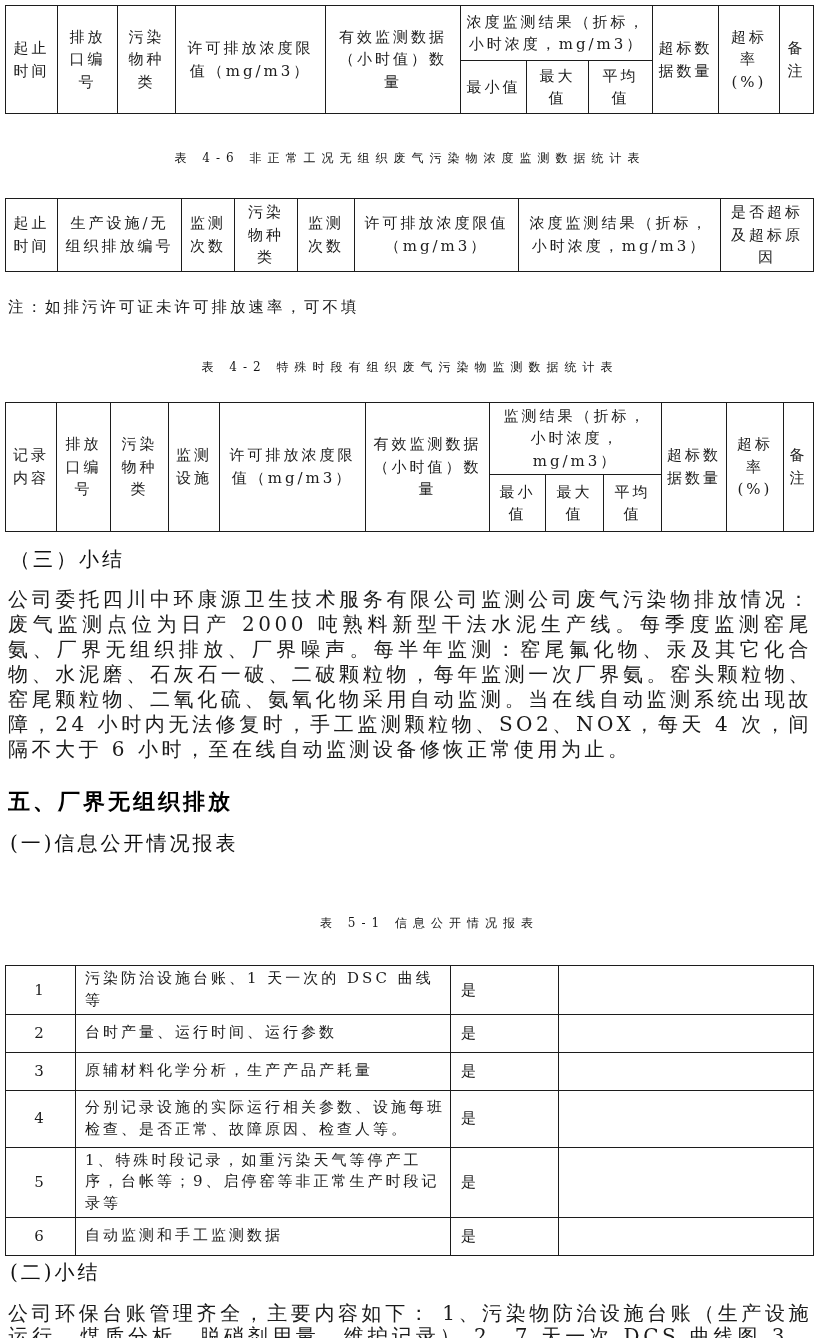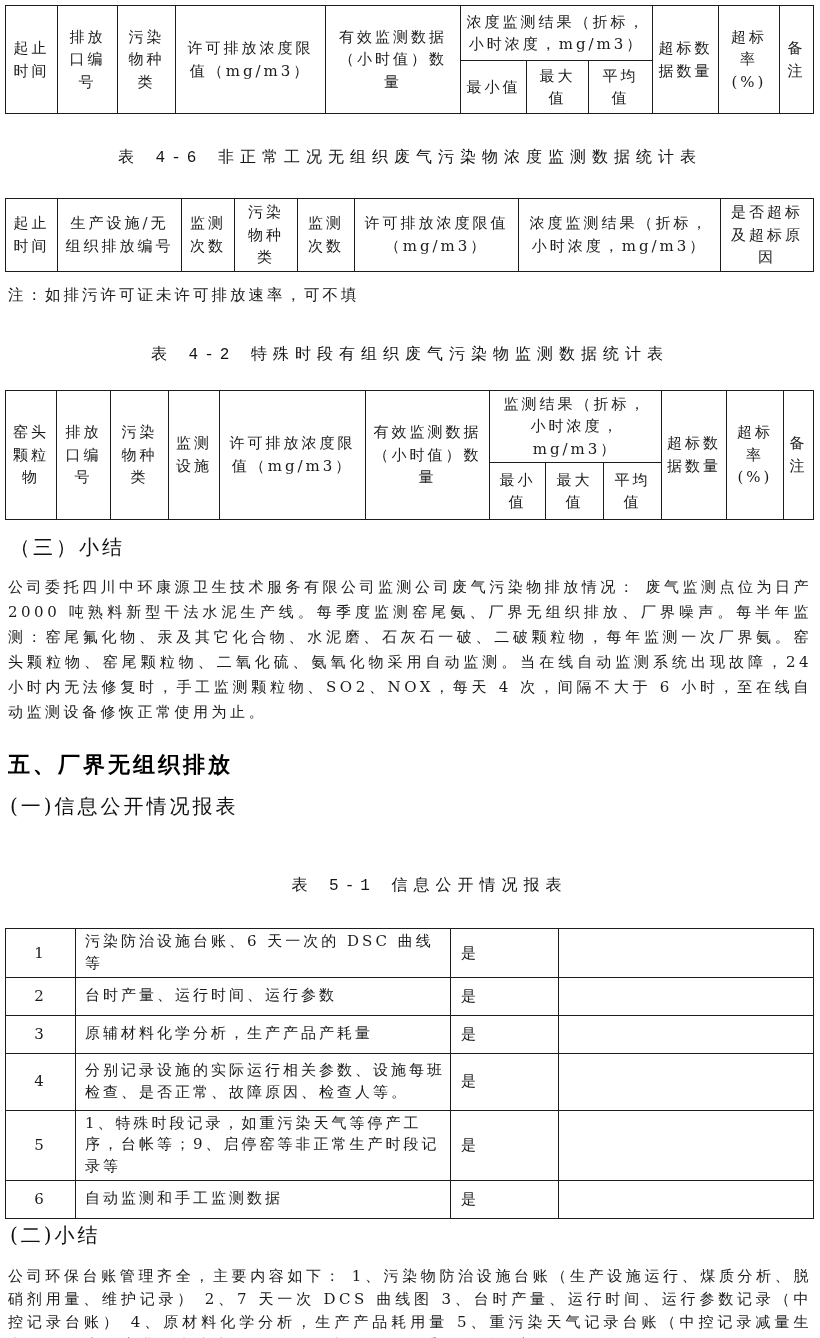--- a/index.html
+++ b/index.html
@@ -26,52 +26,51 @@
     padding:2px 5px;
     line-height:1.5;
     color:#1b1b1b;
     overflow:hidden;
   }
   .t-top { margin-top:5px; }
   .t-top tr.r1 { height:55px; }
   .t-top tr.r2 { height:53px; }
   .tbl-title {
     text-align:center;
-    font-size:16px;
+    font-size:12px;
     letter-spacing:6px;
     line-height:24px;
     color:#151515;
-    font-family:Liberation Mono, monospace;
   }
   #t46-title { margin-top:32px; }
   .t46 { margin-top:28px; }
   .t46 tr { height:60px; }
   .note {
-    margin:12px 0 0 8px;
+    margin:24px 0 0 8px;
     font-size:15.5px;
     letter-spacing:3px;
     line-height:22px;
   }
   #t47-title { margin-top:37px; }
   .t47 { margin-top:23px; }
   .t47 tr.r1 { height:56px; }
   .t47 tr.r2 { height:57px; }
   .h2 {
     margin:0 0 0 10px;
     font-size:20px;
     letter-spacing:3px;
     line-height:28px;
     font-weight:normal;
     color:#111;
   }
   #sum3-h { margin-top:13px; }
   .para {
     width:804px;
     margin:14px 0 0 8px;
-    font-size:15px;
+    font-size:20px;
     letter-spacing:3.5px;
     line-height:25px;
     text-align:justify;
     color:#1b1b1b;
   }
   .h1 {
     margin:25px 0 0 8px;
     font-size:22px;
     font-weight:bold;
     letter-spacing:3px;
@@ -170,21 +169,21 @@
         <col style="width:124px">
       <col style="width:56px">
         <col style="width:58px">
         <col style="width:58px">
       <col style="width:65px">
         <col style="width:57px">
         <col style="width:30px">
     </colgroup>
     <tbody>
         <tr class="r1">
-      <td rowspan="2">窑头颗粒物</td>
+      <td rowspan="2">记录内容</td>
       <td rowspan="2">排放口编号</td>
       <td rowspan="2">污染物种类</td>
       <td rowspan="2">监测设施</td>
       <td rowspan="2">许可排放浓度限值（mg/m3）</td>
       <td rowspan="2">有效监测数据（小时值）数量</td>
       <td colspan="3">监测结果（折标，小时浓度，mg/m3）</td>
       <td rowspan="2">超标数据数量</td>
       <td rowspan="2">超标率(%)</td>
       <td rowspan="2">备注</td>
     </tr>
@@ -209,21 +208,21 @@
   <table class="t t51">
     <colgroup>
       <col style="width:70px">
         <col style="width:375px">
         <col style="width:108px">
         <col style="width:255px">
     </colgroup>
     <tbody>
     <tr class="single">
       <td>1</td>
-      <td class="cell-left">污染防治设施台账、6 天一次的 DSC 曲线等</td>
+      <td class="cell-left">污染防治设施台账、1 天一次的 DSC 曲线等</td>
       <td class="val-left">是</td>
       <td></td>
     </tr>
     <tr class="single">
       <td>2</td>
       <td class="cell-left">台时产量、运行时间、运行参数</td>
       <td class="val-left">是</td>
       <td></td>
     </tr>
     <tr class="single">

